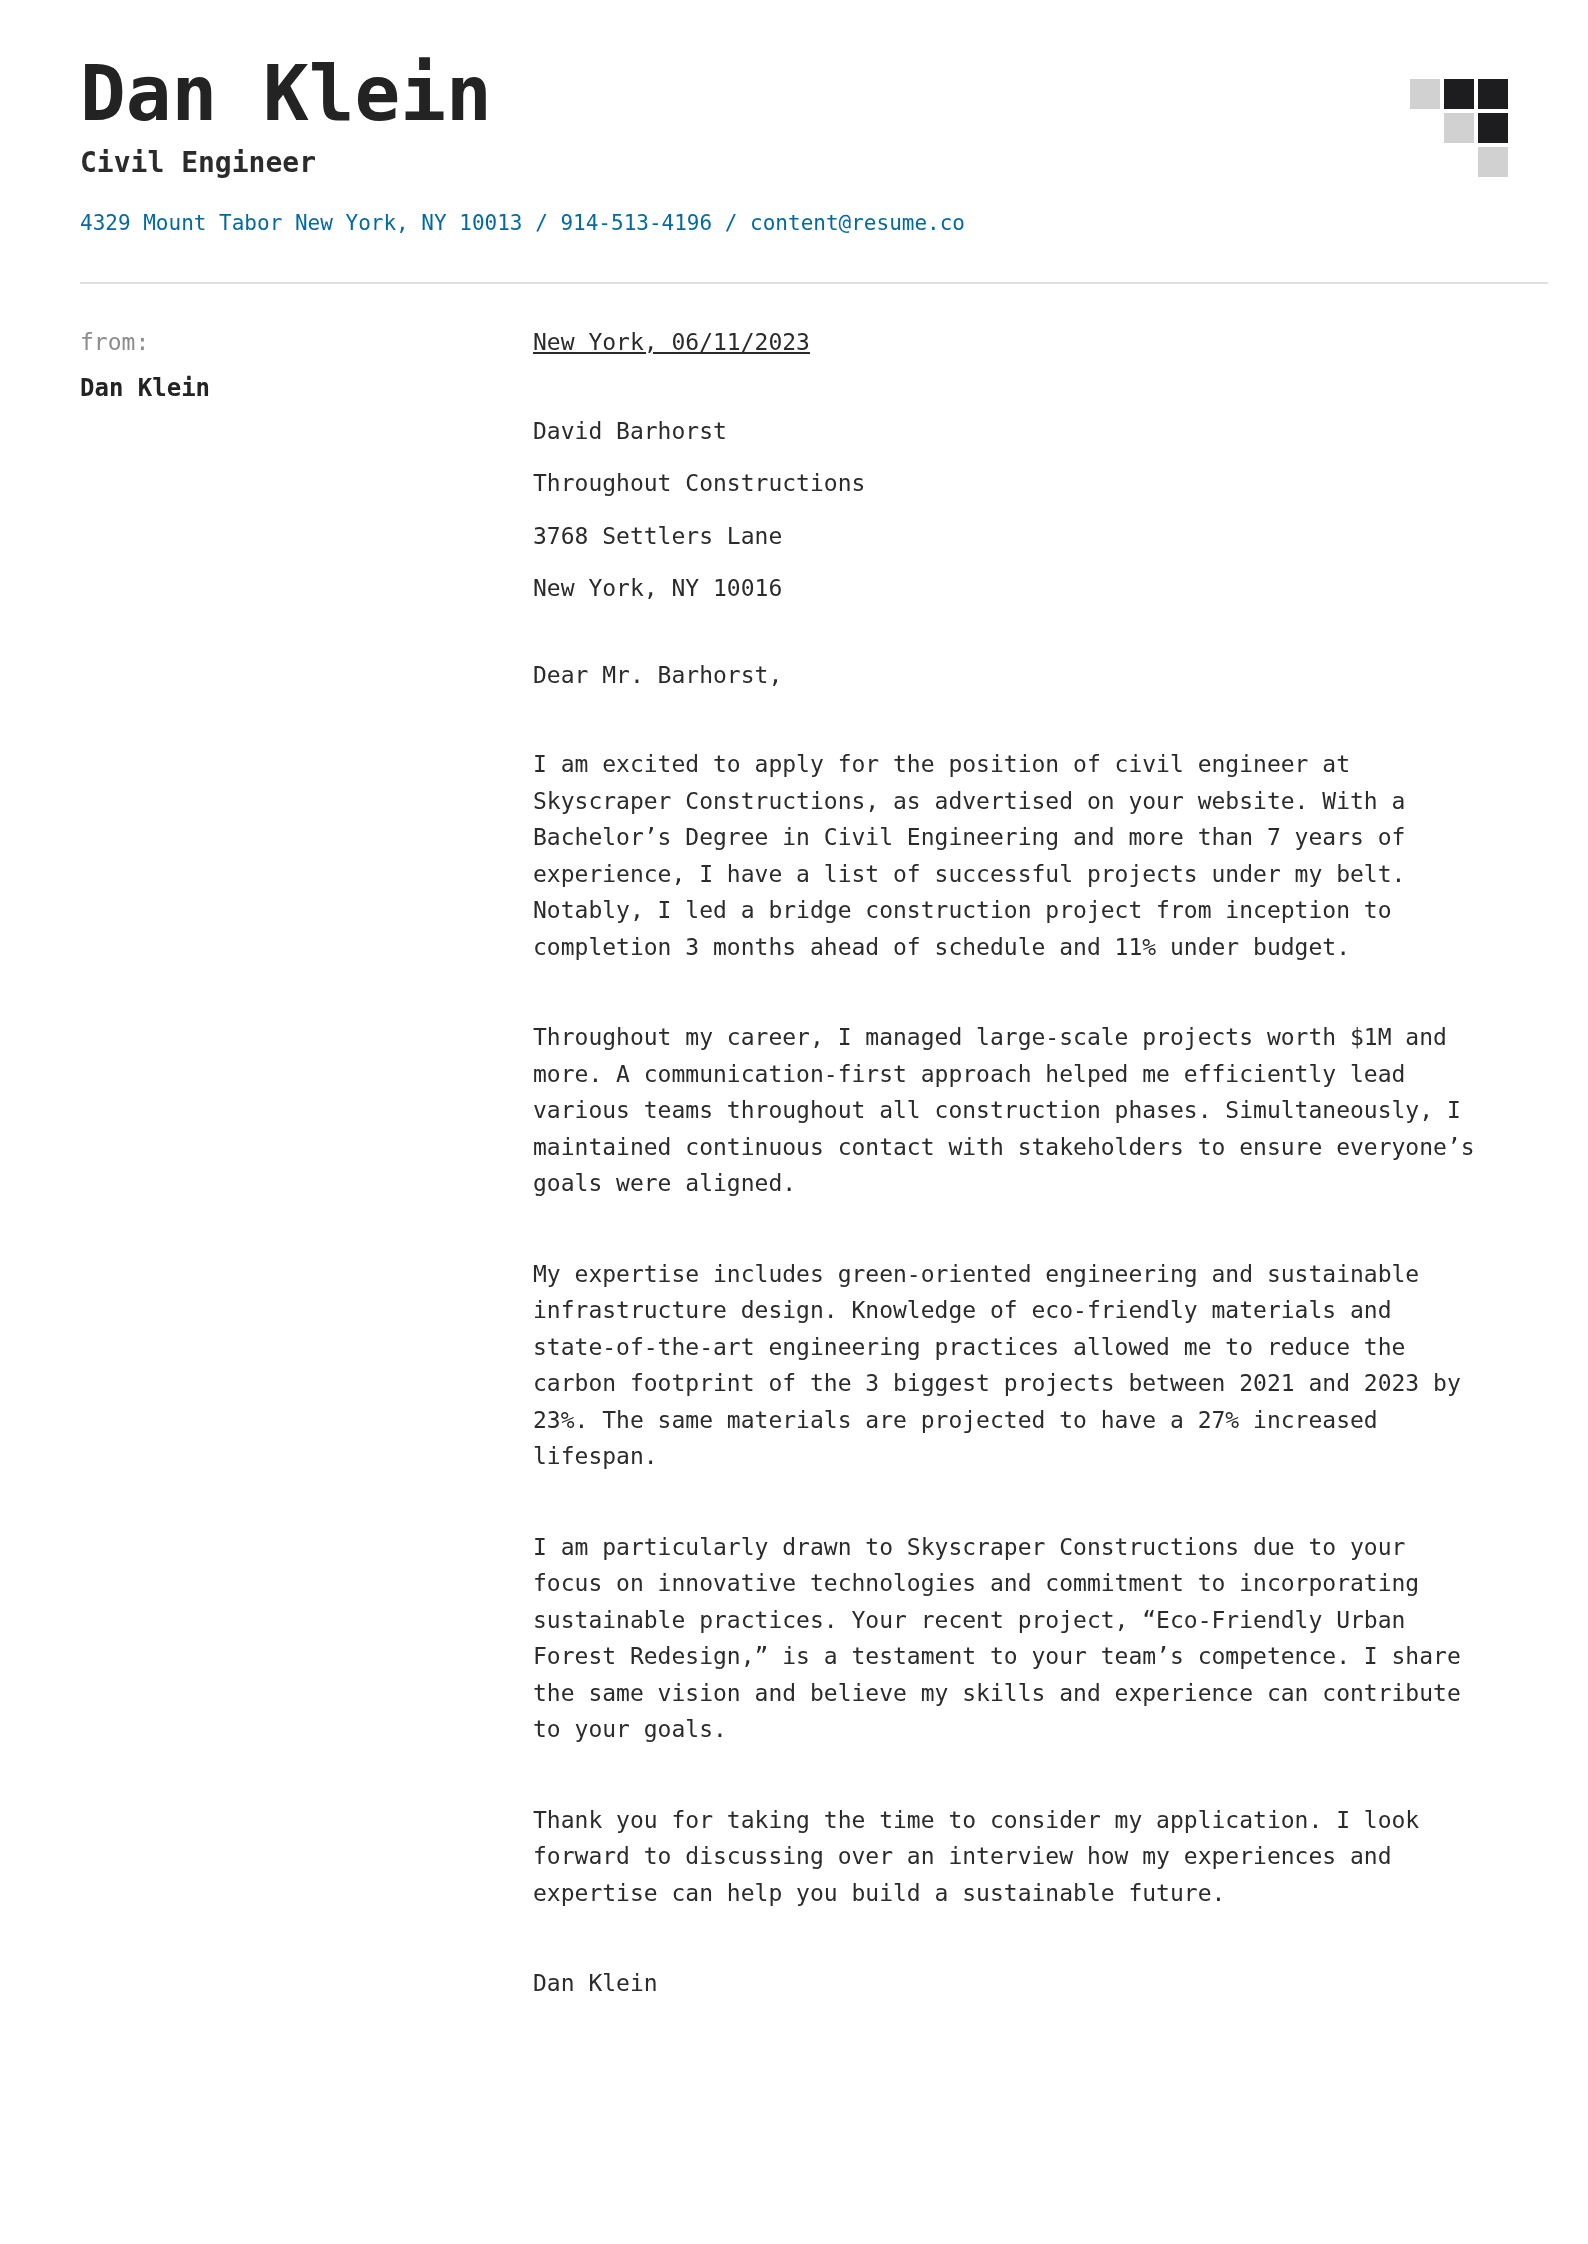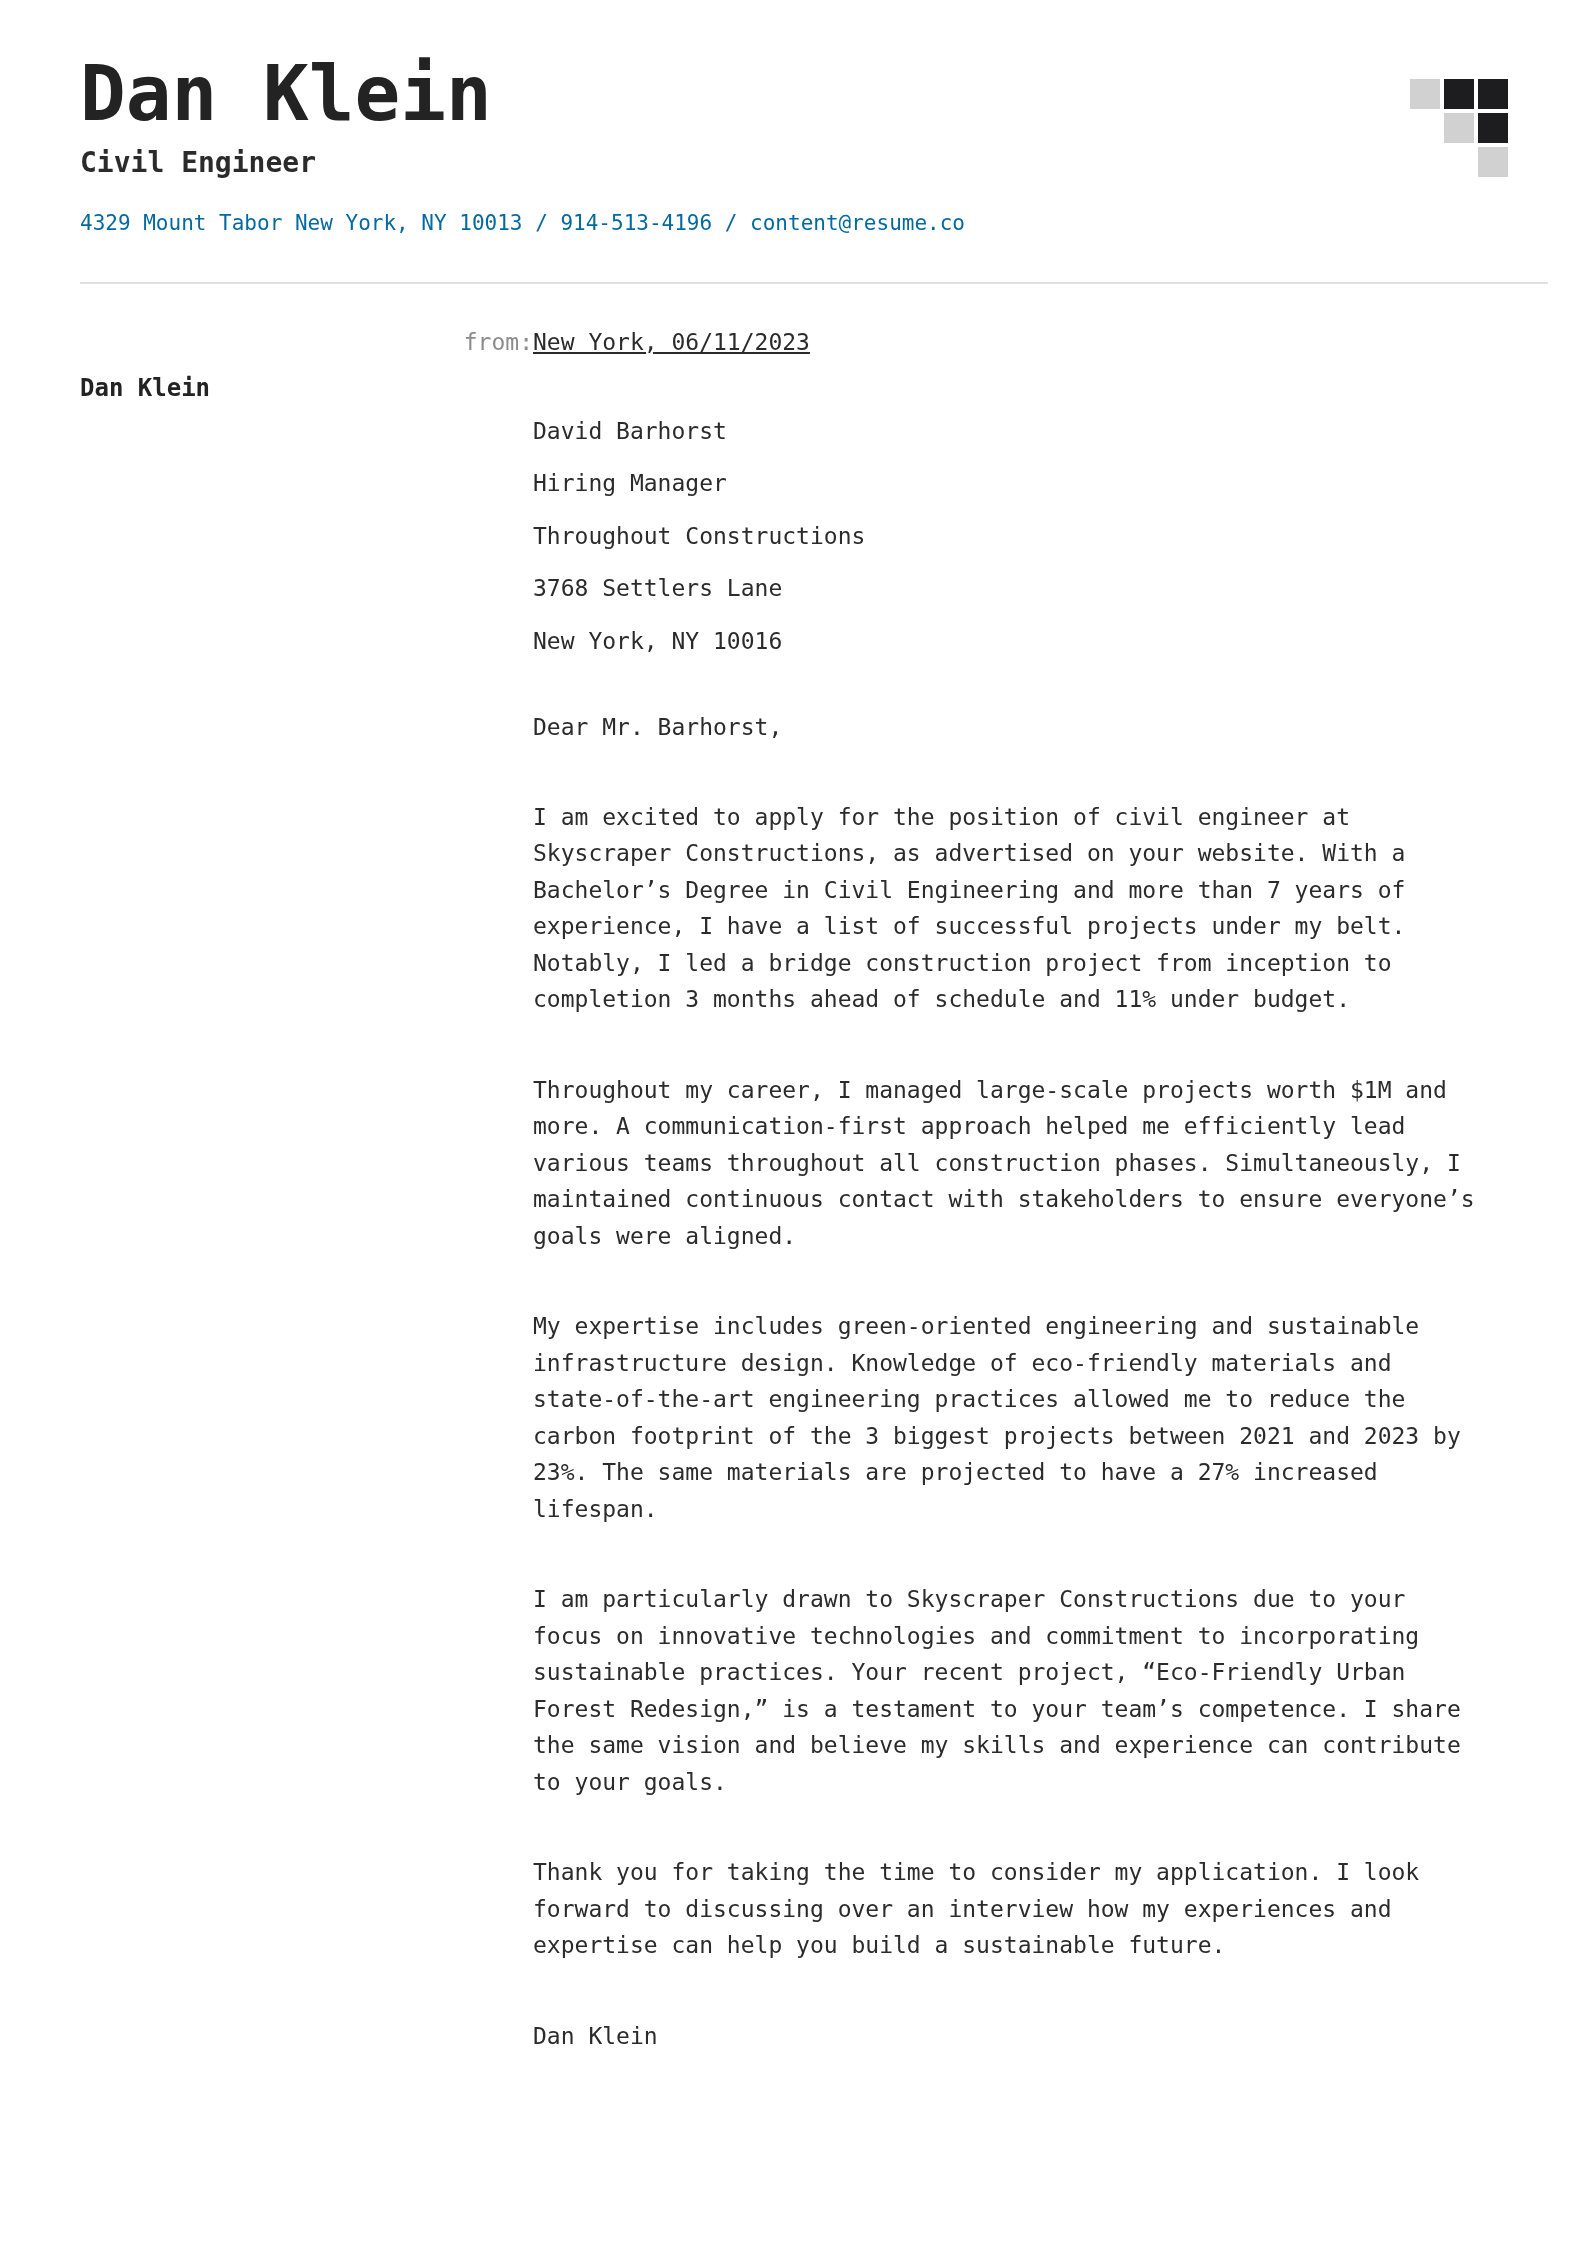--- a/index.html
+++ b/index.html
@@ -52,21 +52,20 @@
   .main{
     display:flex;
     margin-top:40px;
     align-items:flex-start;
   }
   .sender-col{flex:0 0 453px;width:453px;}
   .from-label{
     font-size:23px;
     line-height:36.5px;
     color:#8c8c8c;
-    text-align:right;
   }
   .sender-name{
     font-size:24px;
     line-height:36.5px;
     font-weight:bold;
     margin-top:9px;
     color:#232323;
   }
   .content-col{
     flex:1;
@@ -108,21 +107,20 @@
     <div class="sender-col">
       <div class="from-label">from:</div>
       <div class="sender-name">Dan Klein</div>
     </div>
 
     <div class="content-col">
       <div class="dateline">New York, 06/11/2023</div>
 
       <div class="recipient">
         <div class="recipient-line">David Barhorst</div>
-        <div class="recipient-line">Hiring Manager</div>
         <div class="recipient-line">Throughout Constructions</div>
         <div class="recipient-line">3768 Settlers Lane</div>
         <div class="recipient-line">New York, NY 10016</div>
       </div>
 
       <div class="salutation">Dear Mr. Barhorst,</div>
 
       <p class="para">I am excited to apply for the position of civil engineer at
 Skyscraper Constructions, as advertised on your website. With a
 Bachelor’s Degree in Civil Engineering and more than 7 years of

